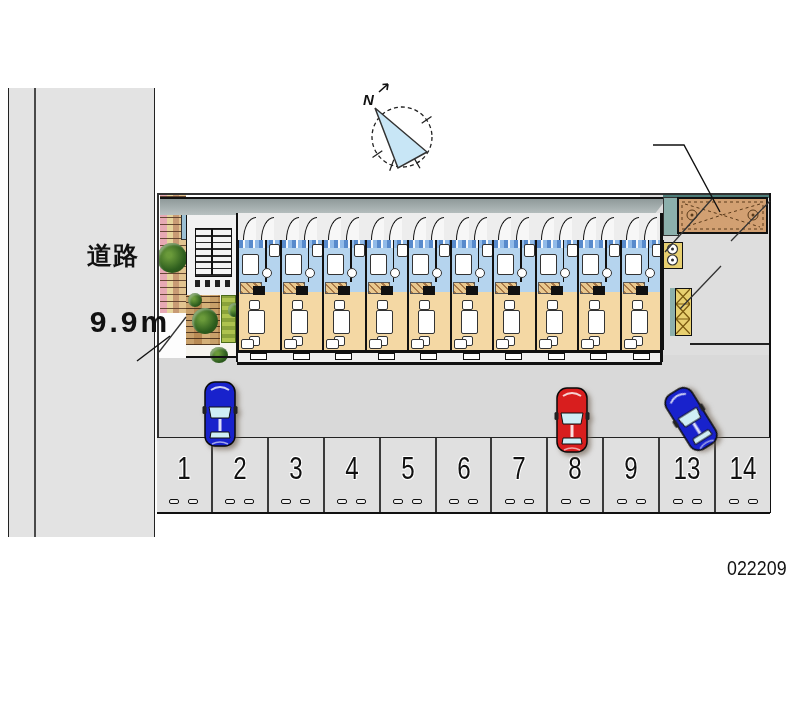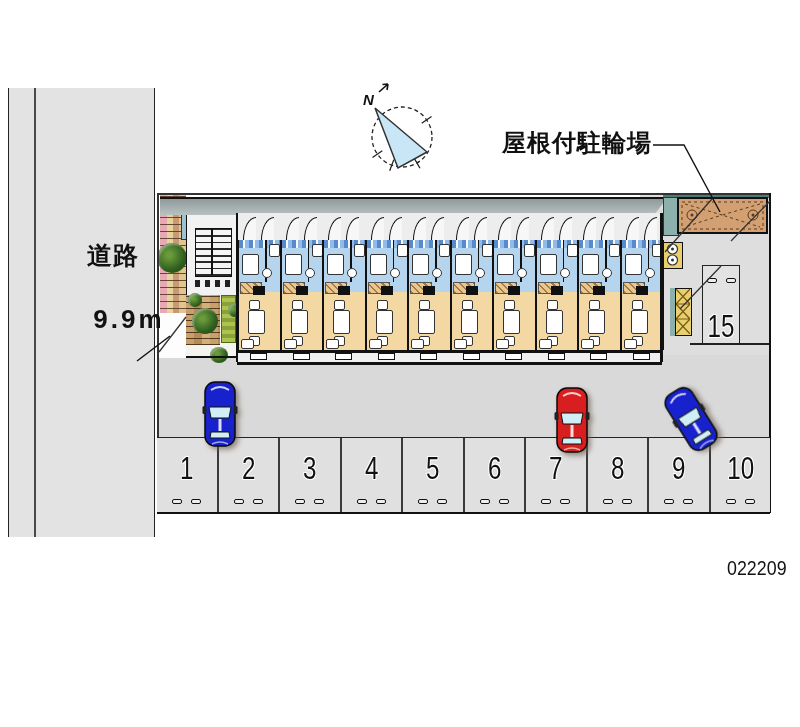--- a/index.html
+++ b/index.html
@@ -6,21 +6,21 @@
   #canvas{position:relative;width:800px;height:727px;background:#ffffff;overflow:hidden;
           font-family:"Liberation Sans",sans-serif;color:#111;}
   .abs{position:absolute;}
 
   
   #road{left:8px;top:88px;width:145px;height:449px;background:#e3e3e3;
         border-left:1.5px solid #222;border-right:1.5px solid #222;}
   #road-innerline{left:25px;top:0;width:1.5px;height:449px;background:#4a4a4a;}
   .big-label{font-weight:bold;line-height:1.25;letter-spacing:1px;white-space:pre;}
   #road-label{left:58px;top:240px;width:110px;text-align:center;font-size:25px;}
-  #road-label .dim{font-size:26px;letter-spacing:3px;}
+  #road-label .dim{font-size:30px;letter-spacing:3px;}
   #garbage-label{left:82px;top:334px;font-size:25px;}
   #bicycle-label{left:502px;top:128px;font-size:24px;letter-spacing:1px;}
   #plan-number{left:727px;top:556px;font-size:21px;transform:scaleX(.85);transform-origin:left;}
 
   
   #zone-south{left:157px;top:355px;width:613px;height:158px;background:#d9d9d9;}
   #zone-east{left:640px;top:195px;width:130px;height:250px;background:#dedede;}
   #boundary-n{left:157px;top:193px;width:613px;height:1.5px;background:#333;}
   #boundary-w{left:157px;top:193px;width:1.5px;height:320px;background:#333;}
   #boundary-e{left:768.5px;top:193px;width:2px;height:320px;background:#111;}
@@ -343,27 +343,20 @@
       <circle cx="8.5" cy="17" r="5" fill="#fff" stroke="#333" stroke-width="1.2"></circle>
         <circle cx="8.5" cy="17" r="1.5" fill="#333"></circle>
     </svg>
   </div>
   <div class="abs" id="x-teal"></div>
   <div class="abs" id="x-strip">
     <svg width="14" height="45" viewBox="0 0 14 45">
       <path d="M0,15 H14 M0,30 H14 M0,0 L14,15 M14,0 L0,15 M0,15 L14,30 M14,15 L0,30 M0,30 L14,45 M14,30 L0,45" stroke="#7a5a10" stroke-width="1.2" fill="none"></path>
     </svg>
   </div>
-  <div class="abs" id="space15">
-    <div class="dashrow" style="margin-top:12px;">
-        <span class="dash"></span>
-        <span class="dash"></span>
-      </div>
-    <span class="num">15</span>
-  </div>
   <div class="abs" id="space15-b"></div>
 
   <div class="abs" id="boundary-n"></div>
   <div class="abs" id="boundary-w"></div>
   <div class="abs" id="boundary-e"></div>
   <div class="abs" id="boundary-s"></div>
 
   <div class="abs" id="parking-row">
       <div class="pspace">
         <span class="num">1</span>
@@ -422,21 +415,28 @@
         </div>
       </div>
       <div class="pspace">
         <span class="num">9</span>
         <div class="dashrow">
           <span class="dash"></span>
           <span class="dash"></span>
         </div>
       </div>
       <div class="pspace">
-        <span class="num">10</span>
+        <span class="num">13</span>
+        <div class="dashrow">
+          <span class="dash"></span>
+          <span class="dash"></span>
+        </div>
+      </div>
+      <div class="pspace">
+        <span class="num">14</span>
         <div class="dashrow">
           <span class="dash"></span>
           <span class="dash"></span>
         </div>
       </div>
     </div>
 
   <svg class="abs" id="overlay" width="800" height="727" viewBox="0 0 800 727">
     <path d="M159,352 L186,317" stroke="#333" stroke-width="1.3" fill="none"></path>
     <path d="M137,361 L170,336" stroke="#111" stroke-width="1.4" fill="none"></path>
@@ -446,21 +446,20 @@
       <circle cx="47" cy="59" r="30" fill="none" stroke="#222" stroke-width="1.3" stroke-dasharray="4,3"></circle>
       <path d="M66.7,45.3 L76.5,38.5 M27.3,72.7 L17.5,79.5 M59,79.9 L65,90.3 M38.8,81.6 L34.7,92.8" stroke="#222" stroke-width="1.3"></path>
       <polygon points="20,30 72,74 43,90" fill="#c8e6f6" stroke="#333" stroke-width="1.5"></polygon>
       <path d="M24,14 L33,6 M33,6 L27.5,6.5 M33,6 L32,12" stroke="#111" stroke-width="1.6" fill="none"></path>
       <text x="8" y="27" font-size="15" font-style="italic" font-weight="bold" fill="#111">N</text>
     </g>
   </svg>
 
   <div class="abs big-label" id="road-label"><span>道路</span><br>
     <span class="dim">9.9m</span></div>
-  <div class="abs big-label" id="bicycle-label">屋根付駐輪場</div>
   <div class="abs" id="plan-number">022209</div>
 <div class="abs car" style="left: 202px; top: 380px; width: 36px; height: 68px;"><svg width="36" height="68" viewBox="0 0 36 68">
         <rect x="3" y="2" width="30" height="64" rx="10" fill="#1822cc" stroke="#0a0a0a" stroke-width="1.5"></rect>
         <rect x="0.5" y="26" width="4" height="8" rx="1.5" fill="#222"></rect>
         <rect x="31.5" y="26" width="4" height="8" rx="1.5" fill="#222"></rect>
         <polygon points="7,27 29,27 27,38 9,38" fill="#cfeef5" stroke="#111" stroke-width="1"></polygon>
         <polygon points="9,52 27,52 28,58 8,58" fill="#cfeef5" stroke="#111" stroke-width="1"></polygon>
         <path d="M9,10 Q18,4 27,10" fill="none" stroke="#ffffff" stroke-width="2" opacity=".8"></path>
         <rect x="16.5" y="39" width="3" height="12" fill="#fff" opacity=".85"></rect>
         <path d="M10,64 Q18,60 26,64" fill="none" stroke="#fff" stroke-width="1.5" opacity=".6"></path>

